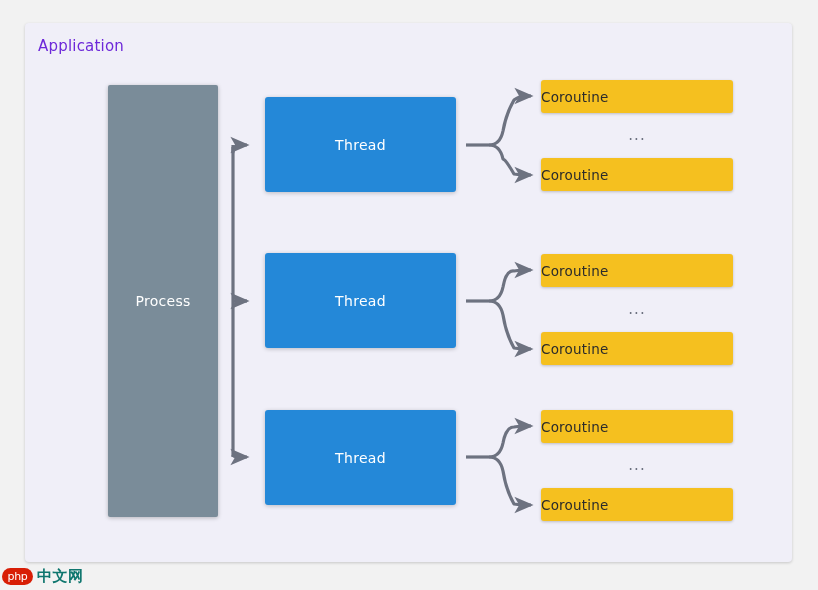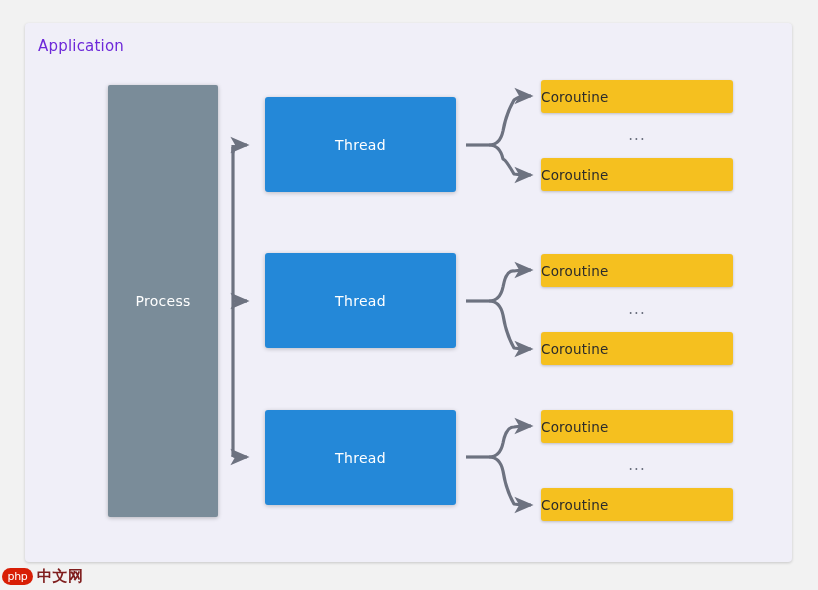--- a/index.html
+++ b/index.html
@@ -167,21 +167,21 @@
     font-size: 11px;
     font-weight: normal;
     display: flex;
     align-items: center;
     justify-content: center;
     font-family: "DejaVu Sans", "Liberation Sans", sans-serif;
     letter-spacing: -0.3px;
   }
   .wm-text {
     font-size: 15px;
-    color: #7f1d1d;
+    color: #0f766e;
     font-weight: bold;
     letter-spacing: .5px;
   }
 </style>
 </head>
 <body>
 
 <div id="canvas">
 
   <div class="app-container">

